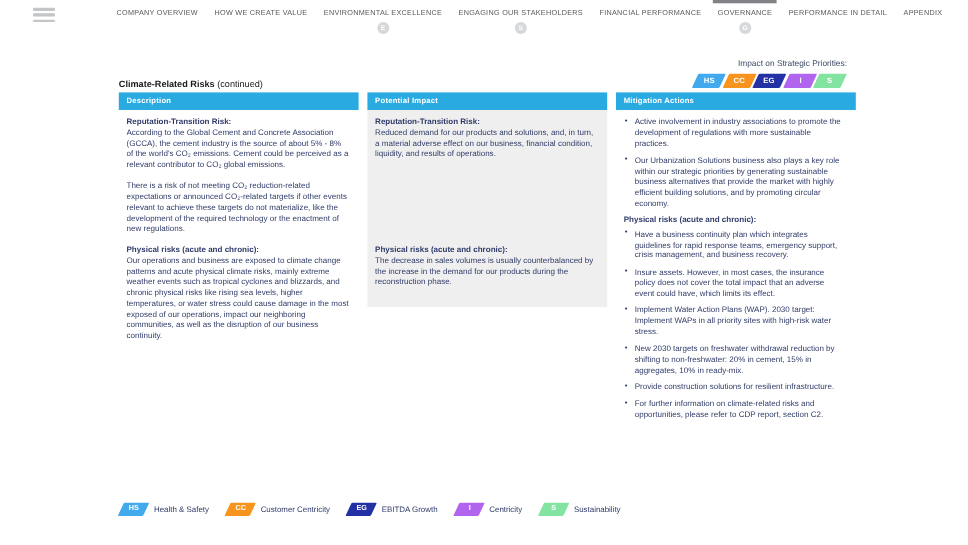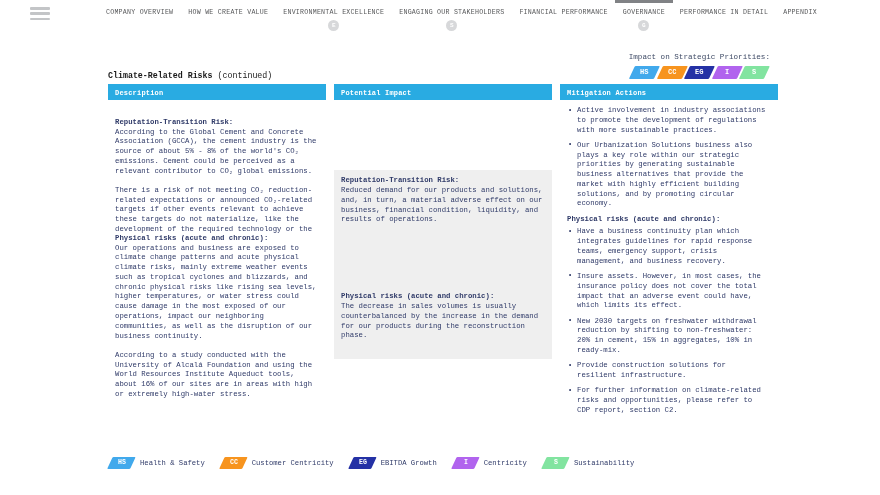--- a/index.html
+++ b/index.html
@@ -1,19 +1,19 @@
 <!DOCTYPE html>
 <html><head>
 <meta charset="utf-8">
 <style>
   * { margin:0; padding:0; box-sizing:border-box; }
   html,body { background:#fff; }
   #page {
     position:relative; width:880px; height:473px; background:#ffffff;
-    font-family:Liberation Mono, monospace; overflow:hidden;
+    font-family:Liberation Sans, sans-serif; overflow:hidden;
   }
 
   
   .hamburger { position:absolute; left:30px; top:7px; width:20px; cursor:pointer; }
   .hamburger .bar { height:2.6px; background:#c3c5c7; margin-bottom:2.8px; border-radius:1px; }
 
   .nav { position:absolute; left:106px; top:0; display:flex; gap:15px; }
   .nav-item { position:relative; display:flex; flex-direction:column; align-items:center; padding-top:9px; cursor:pointer; }
   .nav-label { font-size:6.6px; letter-spacing:0.25px; color:#57585a; white-space:nowrap; }
   .nav-item.active::before {
@@ -40,21 +40,21 @@
   .title { position:absolute; left:108px; top:71px; font-size:8.3px; color:#1a1a1a; }
   .title b { font-weight:bold; }
 
   
   .table { position:absolute; left:108px; top:84px; width:670px; }
   .thead { display:flex; gap:8px; }
   .th {
     flex:1; background:#29abe2; color:#ffffff; font-weight:bold;
     font-size:7px; letter-spacing:0.2px; padding:4.5px 0 4px 7px; height:16px;
   }
-  .tbody { display:flex; gap:8px; min-height:272px; align-items:center; }
+  .tbody { display:flex; gap:8px; min-height:272px; align-items:flex-start; }
   .col { flex:1; padding:6px 9px 8px 7px; }
   .col-impact { background:#efefef; }
 
   .risk-head { font-size:7.3px; font-weight:bold; color:#2f3a68; line-height:1.34; }
   .col p { font-size:7.3px; color:#2f3a68; line-height:1.34; margin-bottom:9.5px; }
   .block-first { height:116px; overflow:hidden; }
 
   .mit-list { list-style:none; }
   .mit-list li {
     position:relative; padding-left:10px; font-size:7.3px; color:#2f3a68;
@@ -158,21 +158,20 @@
 
       <div class="col">
         <div class="block-first">
           <div class="risk-head">Reputation-Transition Risk:</div>
           <p>According to the Global Cement and Concrete Association (GCCA), the cement industry is the source of about 5% - 8% of the world's CO₂ emissions. Cement could be perceived as a relevant contributor to CO₂ global emissions.</p>
           <p>There is a risk of not meeting CO₂ reduction-related expectations or announced CO₂-related targets if other events relevant to achieve these targets do not materialize, like the development of the required technology or the enactment of new regulations.</p>
         </div>
         <div>
           <div class="risk-head">Physical risks (acute and chronic):</div>
           <p>Our operations and business are exposed to climate change patterns and acute physical climate risks, mainly extreme weather events such as tropical cyclones and blizzards, and chronic physical risks like rising sea levels, higher temperatures, or water stress could cause damage in the most exposed of our operations, impact our neighboring communities, as well as the disruption of our business continuity.</p>
-          <p>According to a study conducted with the University of Alcalá Foundation and using the World Resources Institute Aqueduct tools, about 16% of our sites are in areas with high or extremely high-water stress.</p>
         </div>
       </div>
 
       <div class="col col-impact">
         <div class="block-first">
           <div class="risk-head">Reputation-Transition Risk:</div>
           <p>Reduced demand for our products and solutions, and, in turn, a material adverse effect on our business, financial condition, liquidity, and results of operations.</p>
         </div>
         <div>
           <div class="risk-head">Physical risks (acute and chronic):</div>
@@ -182,20 +181,21 @@
 
       <div class="col">
         <ul class="mit-list">
           <li>Active involvement in industry associations to promote the development of regulations with more sustainable practices.</li>
           <li>Our Urbanization Solutions business also plays a key role within our strategic priorities by generating sustainable business alternatives that provide the market with highly efficient building solutions, and by promoting circular economy.</li>
         </ul>
         <div class="risk-head mit-head">Physical risks (acute and chronic):</div>
         <ul class="mit-list">
           <li>Have a business continuity plan which integrates guidelines for rapid response teams, emergency support, crisis management, and business recovery.</li>
           <li>Insure assets. However, in most cases, the insurance policy does not cover the total impact that an adverse event could have, which limits its effect.</li>
+          <li>Implement Water Action Plans (WAP). 2030 target: Implement WAPs in all priority sites with high-risk water stress.</li>
           <li>New 2030 targets on freshwater withdrawal reduction by shifting to non-freshwater: 20% in cement, 15% in aggregates, 10% in ready-mix.</li>
           <li>Provide construction solutions for resilient infrastructure.</li>
           <li>For further information on climate-related risks and opportunities, please refer to CDP report, section C2.</li>
         </ul>
       </div>
 
     </div>
   </div>
 
   <div class="legend">

